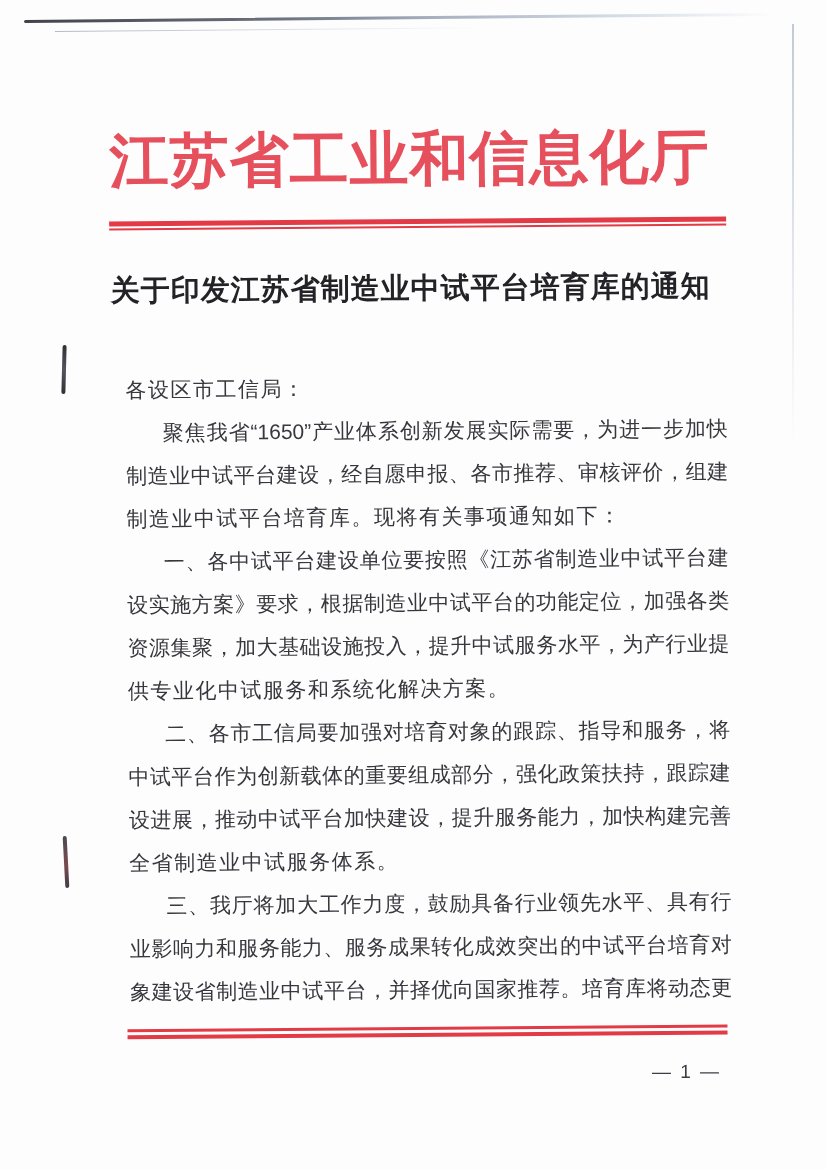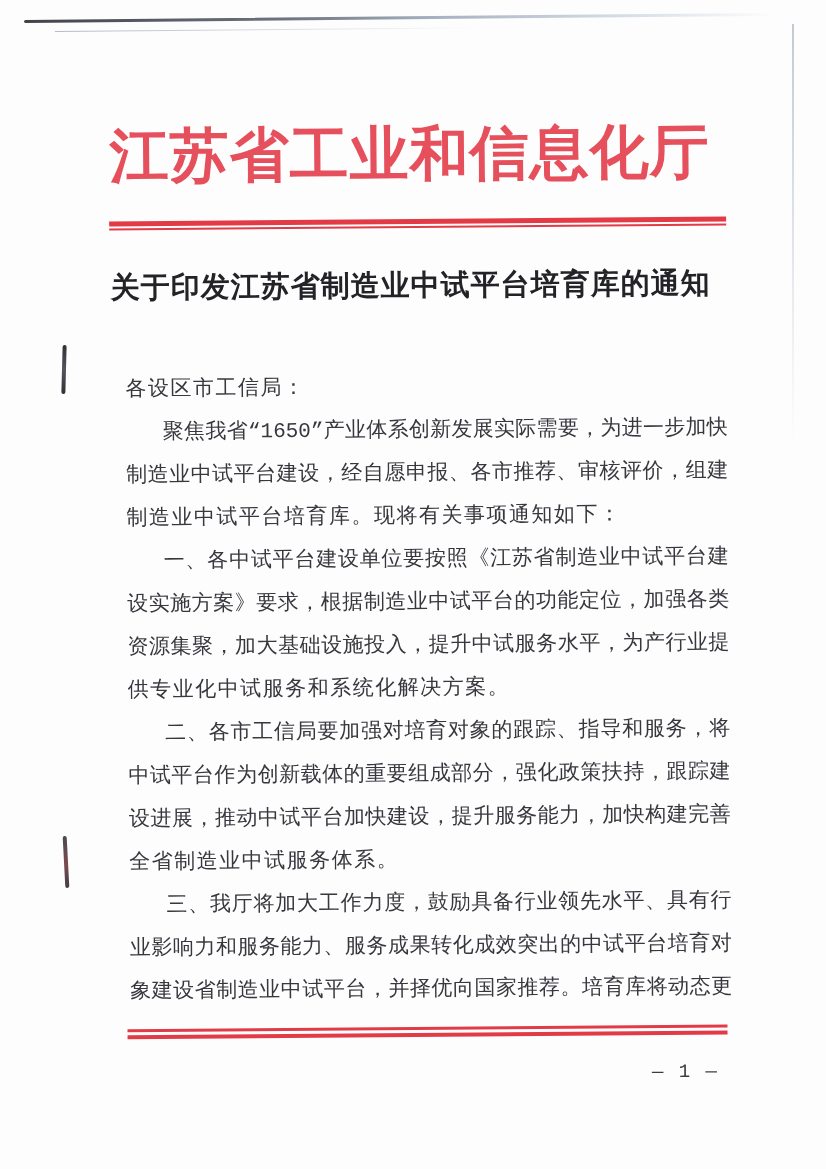--- a/index.html
+++ b/index.html
@@ -1,21 +1,21 @@
 <!DOCTYPE html>
 <html style="--red-text: #e6505c; --red-rule: #e23b46; --title-ink: #232327; --body-ink: #37373d;"><head>
 <meta charset="utf-8">
 <style>
   html,body{margin:0;padding:0;background:#ffffff;}
   .page{
     position:relative;
     width:826px;height:1169px;
     background:#fdfdfe;
     overflow:hidden;
-    font-family:Liberation Mono, monospace;
+    font-family:Liberation Sans, sans-serif;
   }
   
   .content{
     position:absolute;inset:0;
     transform:rotate(-0.45deg);
     transform-origin:50% 50%;
   }
   .agency{
     position:absolute;top:124px;left:0;width:100%;
     margin:0;text-align:center;

